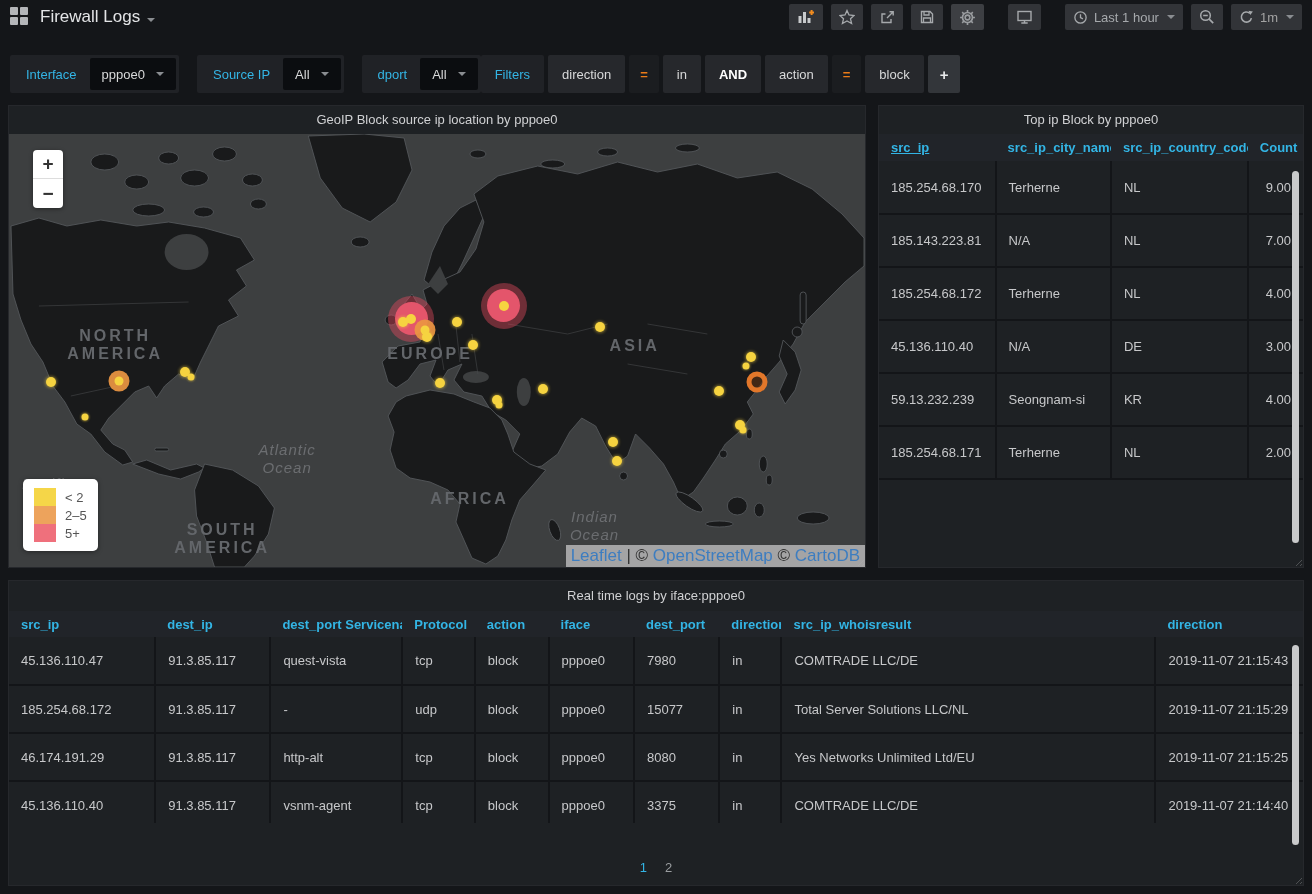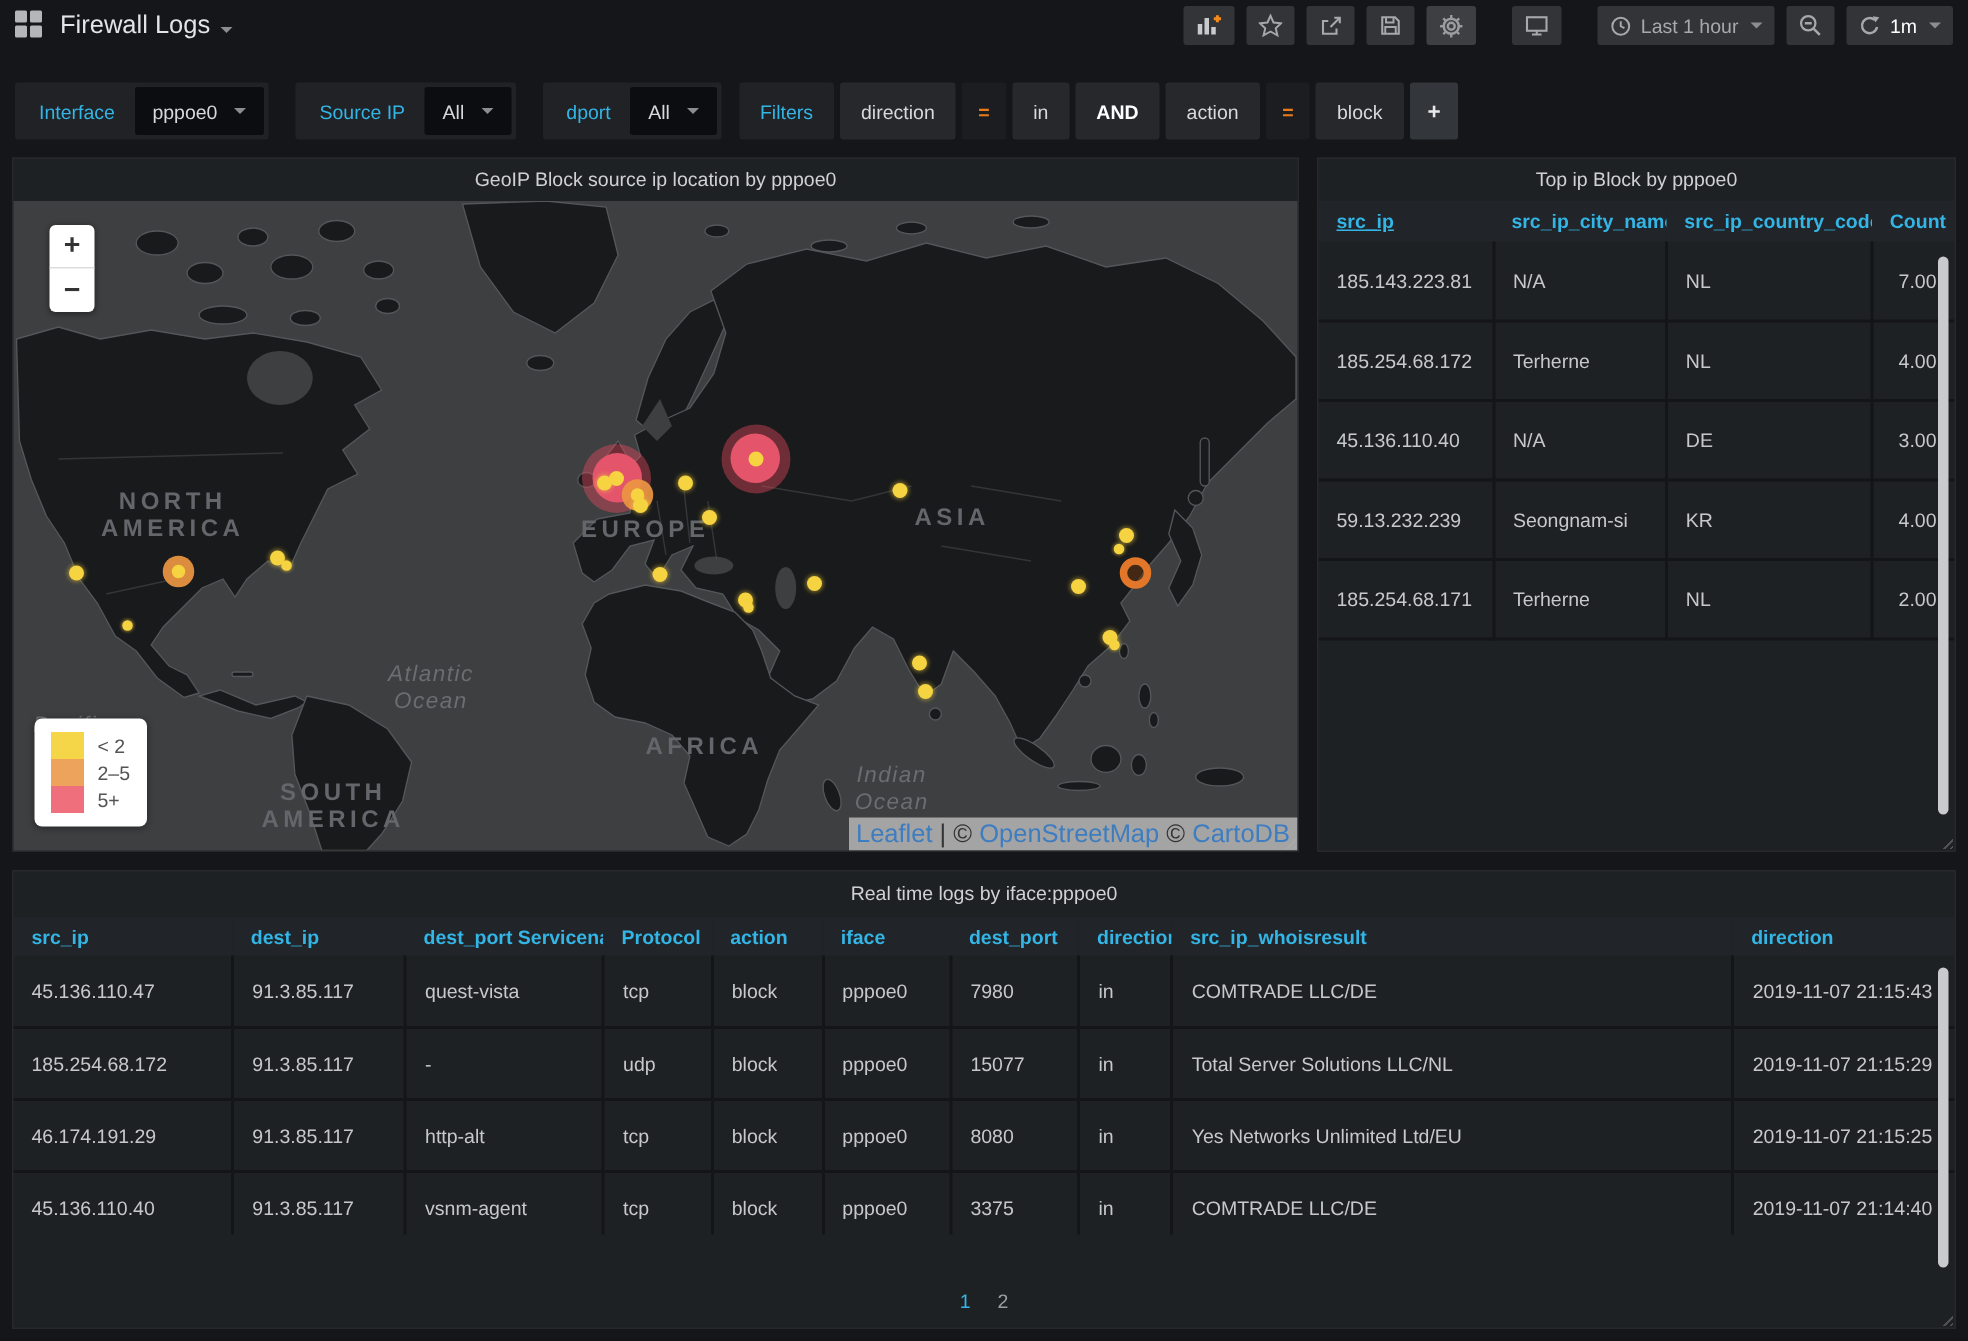--- a/index.html
+++ b/index.html
@@ -16,24 +16,24 @@
   .dash-title { font-size:17px; font-weight:500; color:#e3e4e6; cursor:pointer; }
   .caret { width:0; height:0; border-left:4px solid transparent; border-right:4px solid transparent;
     border-top:4px solid #8a8d91; display:inline-block; margin-left:2px; }
   .nav-right { display:flex; align-items:center; gap:8px; }
   .tbtn { height:26px; min-width:32px; background:#323438; border-radius:2px;
     display:flex; align-items:center; justify-content:center; gap:6px;
     padding:0 8px; cursor:pointer; color:#a6a9ac; font-size:13px; }
   .tbtn.gear-btn { background:#3d3f43; }
   .tbtn svg { display:block; }
   .gap { width:8px; }
-  .orange-txt { color:#ffffff; font-weight:500; }
+  .orange-txt { color:#a3a3a3; font-weight:500; }
 
   
-  .filterbar { position:absolute; top:55px; left:10px; display:flex; gap:12px; }
+  .filterbar { position:absolute; top:55px; left:10px; display:flex; gap:0; }
   .var-chip { background:#202226; border-radius:2px; display:flex; align-items:center;
     padding:3px; height:38px; }
   .var-label { color:#33b5e5; font-size:13px; padding:0 13px; }
   .var-value { background:#0b0d10; color:#d8d9da; font-size:13px; padding:0 12px;
     height:32px; border-radius:2px; display:flex; align-items:center; gap:9px; cursor:pointer; }
   .fil-group { display:flex; gap:4px; align-items:stretch; height:38px; }
   .seg { display:flex; align-items:center; padding:0 14px; font-size:13px;
     border-radius:2px; background:#26282c; color:#d8d9da; cursor:pointer; }
   .seg.lbl { background:#202226; color:#33b5e5; cursor:default; }
   .seg.op { background:#1b1d20; color:#eb7b18; font-weight:700; padding:0 11px; }
@@ -400,20 +400,26 @@
       <thead>
           <tr id="top-head">
             <th class="sorted">src_ip</th>
             <th>src_ip_city_name</th>
             <th>src_ip_country_code</th>
             <th>Count</th>
           </tr>
         </thead>
       <tbody id="top-body">
           <tr>
+            <td>185.254.68.170</td>
+            <td>Terherne</td>
+            <td>NL</td>
+            <td class="num">9.00</td>
+          </tr>
+          <tr>
             <td>185.143.223.81</td>
             <td>N/A</td>
             <td>NL</td>
             <td class="num">7.00</td>
           </tr>
           <tr>
             <td>185.254.68.172</td>
             <td>Terherne</td>
             <td>NL</td>
             <td class="num">4.00</td>

